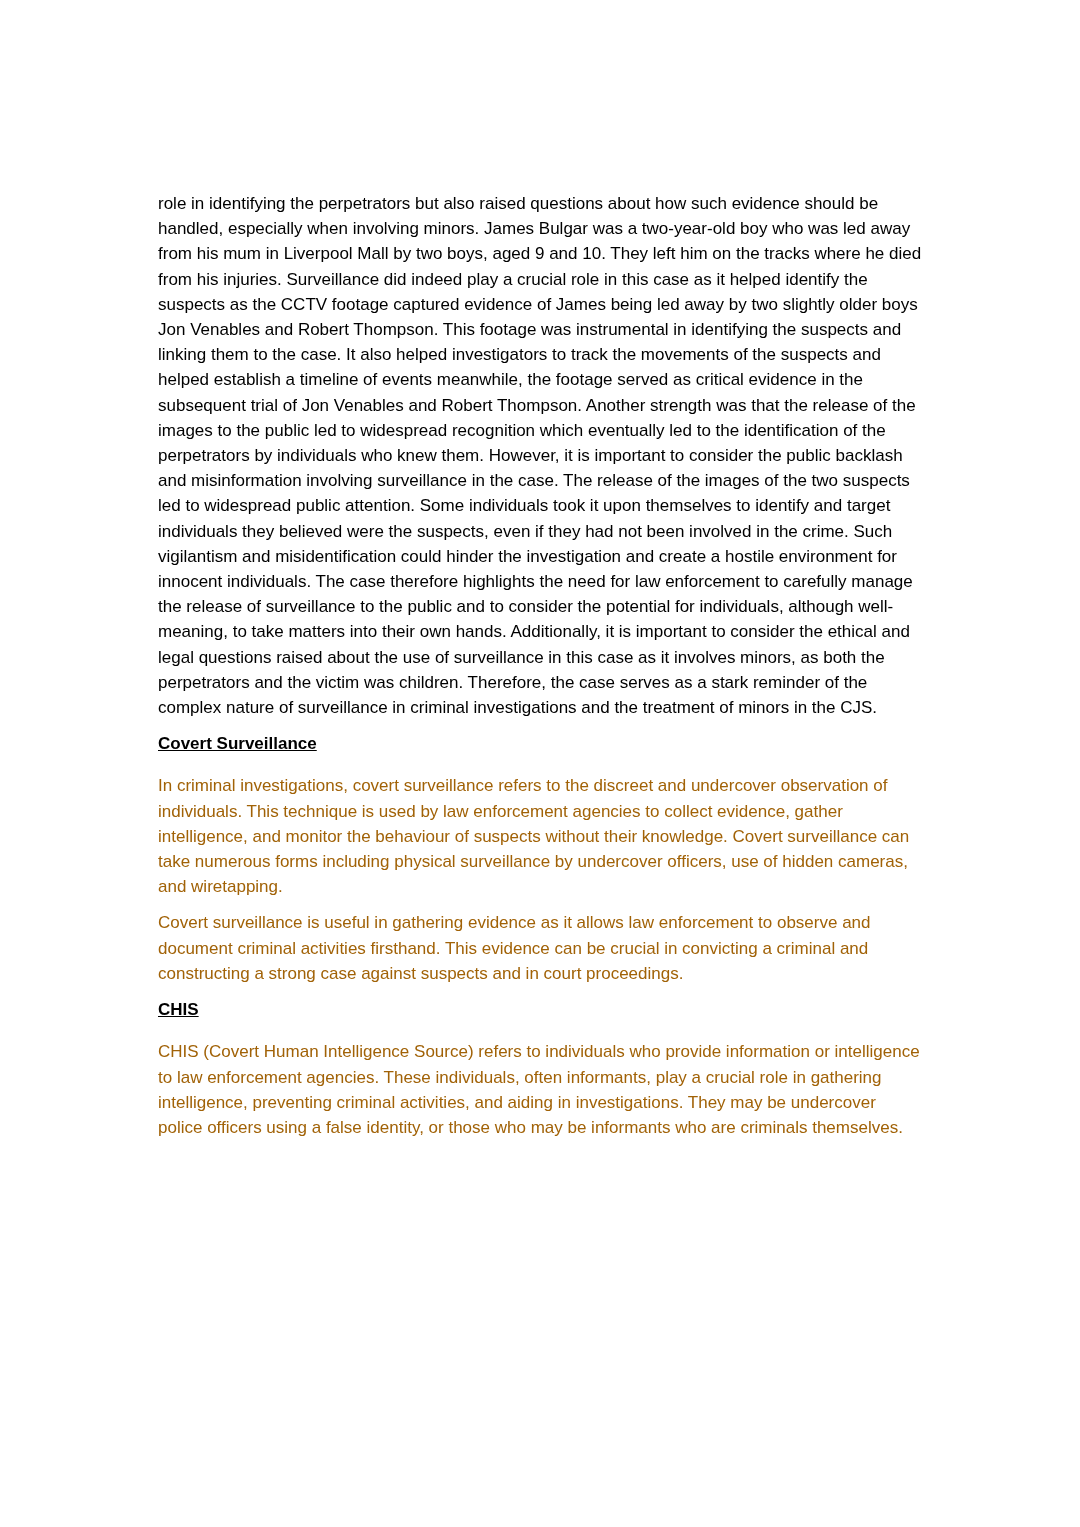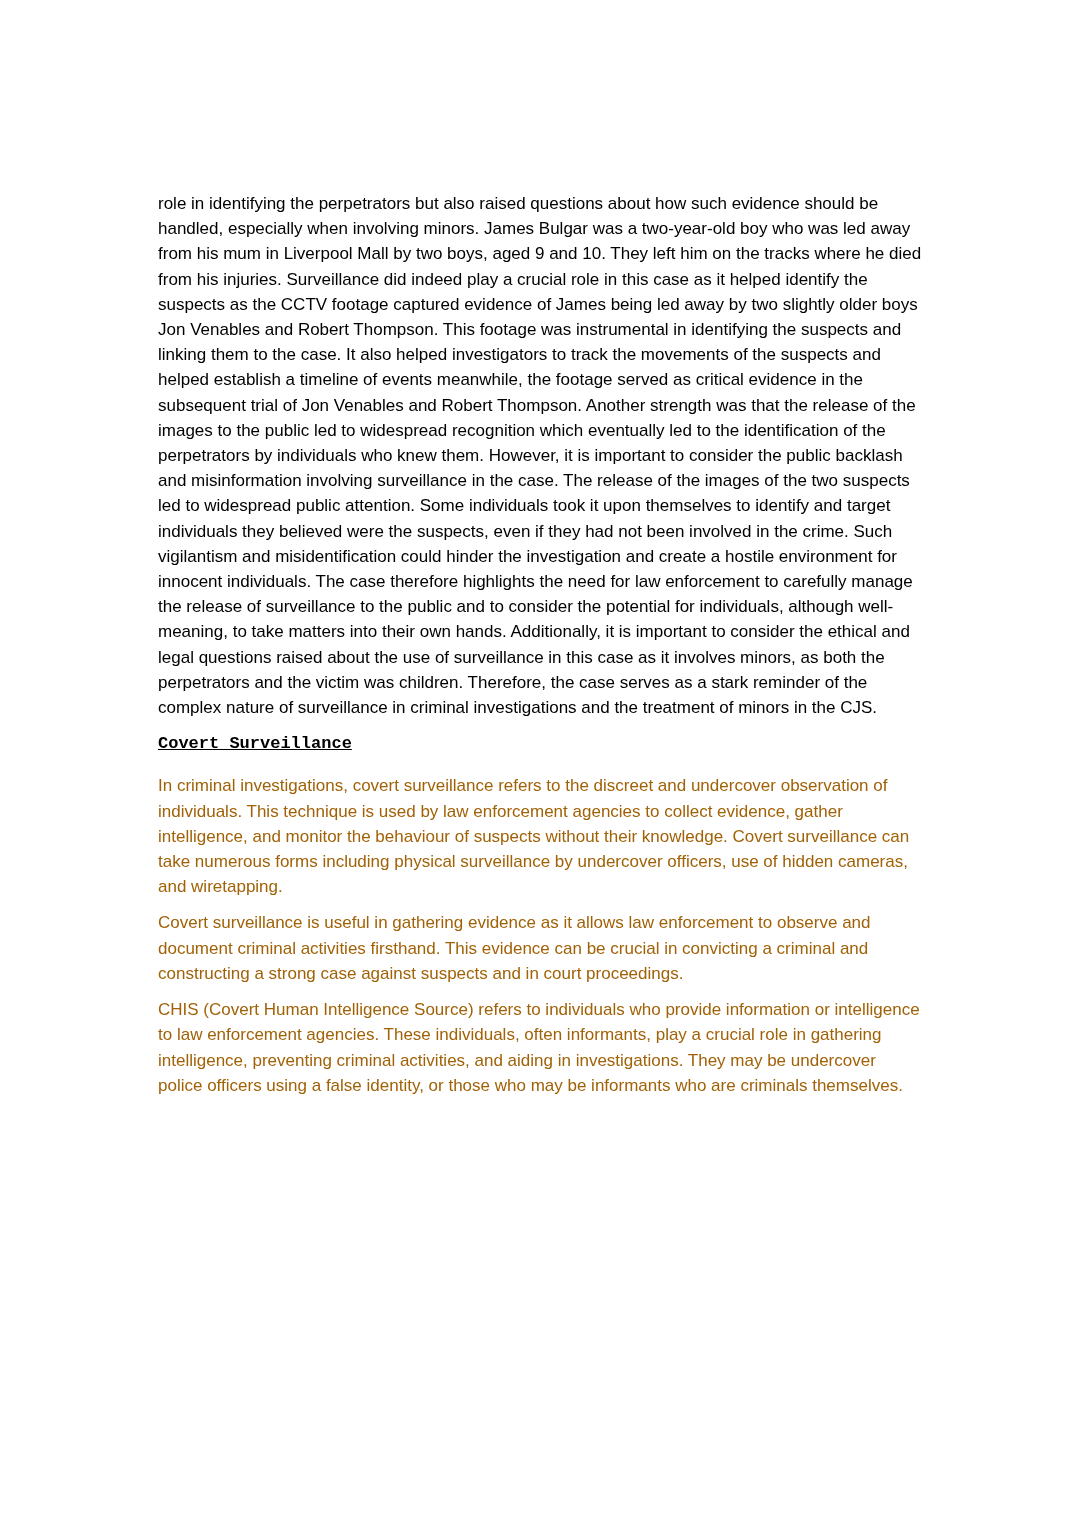--- a/index.html
+++ b/index.html
@@ -31,34 +31,34 @@
   .doc-content p.green {
     color: #a16207;
   }
   .doc-content h2 {
     font-size: 17px;
     line-height: 25.2px;
     font-weight: bold;
     text-decoration: underline;
     color: #000000;
     margin: 0 0 17px 0;
-    font-family: Liberation Mono, monospace;
   }
 </style>
 </head>
 <body>
 
 <div class="page">
   <div class="doc-content">
 
     <p>role in identifying the perpetrators but also raised questions about how such evidence should be handled, especially when involving minors. James Bulgar was a two-year-old boy who was led away from his mum in Liverpool Mall by two boys, aged 9 and 10. They left him on the tracks where he died from his injuries. Surveillance did indeed play a crucial role in this case as it helped identify the suspects as the CCTV footage captured evidence of James being led away by two slightly older boys Jon Venables and Robert Thompson. This footage was instrumental in identifying the suspects and linking them to the case. It also helped investigators to track the movements of the suspects and helped establish a timeline of events meanwhile, the footage served as critical evidence in the subsequent trial of Jon Venables and Robert Thompson. Another strength was that the release of the images to the public led to widespread recognition which eventually led to the identification of the perpetrators by individuals who knew them. However, it is important to consider the public backlash and misinformation involving surveillance in the case. The release of the images of the two suspects led to widespread public attention. Some individuals took it upon themselves to identify and target individuals they believed were the suspects, even if they had not been involved in the crime. Such vigilantism and misidentification could hinder the investigation and create a hostile environment for innocent individuals. The case therefore highlights the need for law enforcement to carefully manage the release of surveillance to the public and to consider the potential for individuals, although well-meaning, to take matters into their own hands. Additionally, it is important to consider the ethical and legal questions raised about the use of surveillance in this case as it involves minors, as both the perpetrators and the victim was children. Therefore, the case serves as a stark reminder of the complex nature of surveillance in criminal investigations and the treatment of minors in the CJS.</p>
 
     <h2>Covert Surveillance</h2>
 
     <p class="green">In criminal investigations, covert surveillance refers to the discreet and undercover observation of individuals. This technique is used by law enforcement agencies to collect evidence, gather intelligence, and monitor the behaviour of suspects without their knowledge. Covert surveillance can take numerous forms including physical surveillance by undercover officers, use of hidden cameras, and wiretapping.</p>
 
     <p class="green">Covert surveillance is useful in gathering evidence as it allows law enforcement to observe and document criminal activities firsthand. This evidence can be crucial in convicting a criminal and constructing a strong case against suspects and in court proceedings.</p>
 
+    <h2>CHIS</h2>
 
     <p class="green">CHIS (Covert Human Intelligence Source) refers to individuals who provide information or intelligence to law enforcement agencies. These individuals, often informants, play a crucial role in gathering intelligence, preventing criminal activities, and aiding in investigations. They may be undercover police officers using a false identity, or those who may be informants who are criminals themselves.</p>
 
   </div>
 </div>
 
 </body></html>

